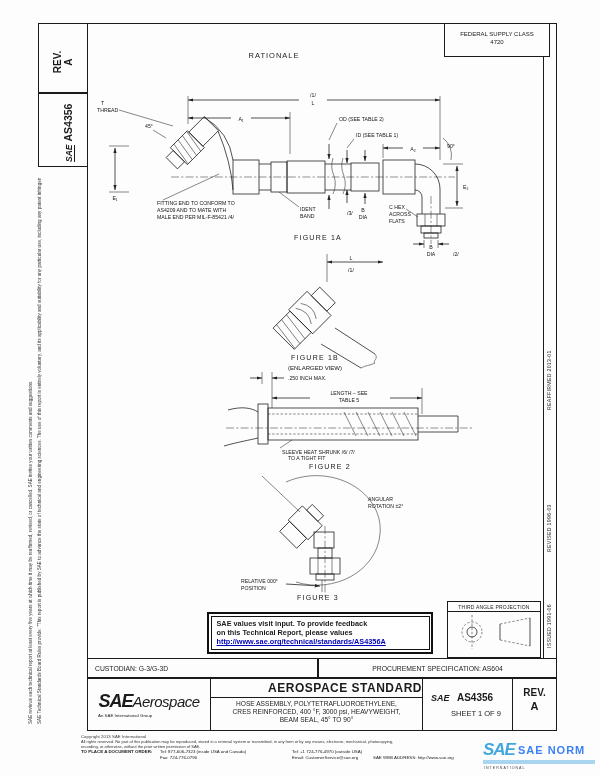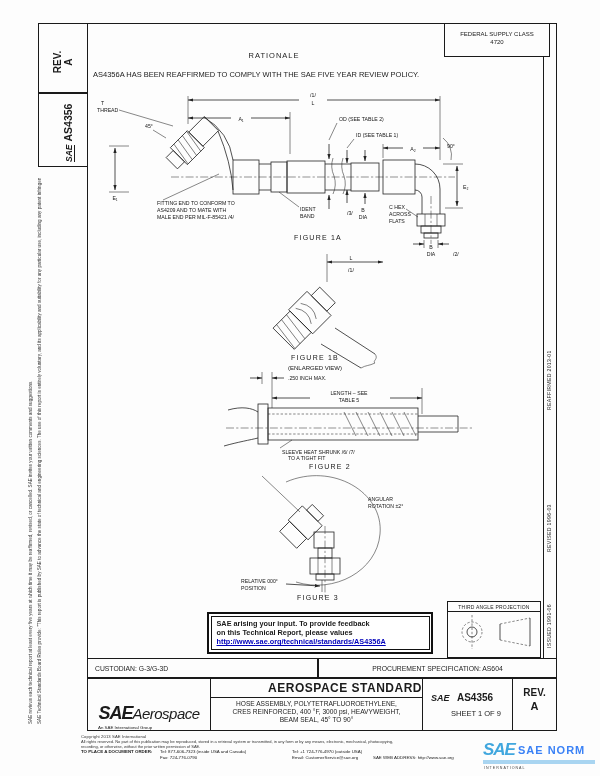--- a/index.html
+++ b/index.html
@@ -57,21 +57,20 @@
   <div class="rot" style="left:546px;top:648px;font-size:5.2px;letter-spacing:.3px;">ISSUED 1991-06</div>
   <div class="rot" style="left:546px;top:552px;font-size:5.2px;letter-spacing:.3px;">REVISED 1996-03</div>
   <div class="rot" style="left:546px;top:410px;font-size:5.2px;letter-spacing:.3px;">REAFFIRMED 2013-01</div>
 
   <div class="bx" style="left:444px;top:23px;width:106px;height:34px;text-align:center;">
     <div style="font-size:6px;margin-top:7px;">FEDERAL SUPPLY CLASS</div>
     <div style="font-size:6px;margin-top:2px;">4720</div>
   </div>
 
   <div class="abs" style="left:87px;top:51px;width:374px;text-align:center;font-size:7.5px;letter-spacing:1px;">RATIONALE</div>
-  <div class="abs" style="left:93px;top:70px;width:440px;font-size:7.5px;">AS4356A HAS BEEN REAFFIRMED TO COMPLY WITH THE SAE FIVE YEAR REVIEW POLICY.</div>
 
   <svg style="left:93px;top:90px;" width="470" height="172" viewBox="0 0 470 172">
     <g class="s">
 
       <line x1="95" y1="10" x2="206" y2="10" marker-start="url(#ah)"></line>
       <line x1="234" y1="10" x2="347" y2="10" marker-end="url(#ah)"></line>
       <line x1="95" y1="6" x2="95" y2="34" class="thin"></line>
       <line x1="347" y1="6" x2="347" y2="70" class="thin"></line>
 
       <line x1="95" y1="28" x2="138" y2="28" marker-start="url(#ah)"></line>
@@ -246,21 +245,21 @@
     </g>
     <text x="140" y="31">ANGULAR</text>
     <text x="140" y="38">ROTATION ±2°</text>
     <text x="13" y="113">RELATIVE 000°</text>
     <text x="13" y="120">POSITION</text>
     <text x="90" y="130" class="mid cap">FIGURE 3</text>
   </svg>
 
   <div class="abs" style="left:207px;top:612px;width:226px;height:42px;border:2px solid #111;box-sizing:border-box;background:#fff;">
     <div style="border:1px solid #111;margin:1.5px;padding:2px 5px;font-size:7.3px;font-weight:bold;line-height:1.3;">
-      <div>SAE arising your input. To provide feedback</div>
+      <div>SAE values visit input. To provide feedback</div>
       <div>on this Technical Report, please values</div>
       <a class="link" href="#" style="font-size:7.3px;">http://www.sae.org/technical/standards/AS4356A</a>
     </div>
   </div>
 
   <div class="bx" style="left:447px;top:601px;width:94px;height:57px;border-width:1.2px;">
     <div style="font-size:5px;text-align:center;padding:2px 0 1px;border-bottom:1px solid #1a1a1a;letter-spacing:.2px;">THIRD ANGLE PROJECTION</div>
     <svg style="position:static;display:block;" width="92" height="40" viewBox="0 0 92 40">
       <g class="s">
         <circle cx="24" cy="20" r="10" class="dash"></circle>
@@ -270,21 +269,21 @@
         <line x1="82" y1="6" x2="82" y2="34"></line>
         <path d="M52,12 L82,6 M52,28 L82,34" class="dash"></path>
       </g>
     </svg>
   </div>
 
   <div class="abs" style="left:87px;top:658px;width:231px;height:20px;border:1.2px solid #1a1a1a;box-sizing:border-box;display:flex;align-items:center;padding-left:7px;font-size:6.8px;">CUSTODIAN: G-3/G-3D</div>
   <div class="abs" style="left:318px;top:658px;width:239px;height:20px;border:1.2px solid #1a1a1a;box-sizing:border-box;display:flex;align-items:center;justify-content:center;font-size:6.8px;">PROCUREMENT SPECIFICATION: AS604</div>
 
   <div class="abs" style="left:87px;top:678px;width:470px;height:53px;border:1.5px solid #1a1a1a;box-sizing:border-box;display:flex;background:#fdfdfd;">
-    <div style="width:123px;border-right:1.2px solid #1a1a1a;box-sizing:border-box;padding-top:24px;text-align:center;">
+    <div style="width:123px;border-right:1.2px solid #1a1a1a;box-sizing:border-box;padding-top:12px;text-align:center;">
       <div>
         <span style="font-style:italic;font-weight:900;font-size:18px;letter-spacing:-1px;">SAE</span><span style="font-style:italic;font-size:15px;letter-spacing:-.5px;">Aerospace</span>
       </div>
       <div style="font-size:4.4px;text-align:left;padding-left:10px;margin-top:1px;">An SAE International Group</div>
     </div>
     <div style="width:212px;border-right:1.2px solid #1a1a1a;box-sizing:border-box;">
       <div style="font-size:12px;font-weight:bold;text-align:right;letter-spacing:.5px;padding:2px 0;border-bottom:1.2px solid #1a1a1a;">AEROSPACE STANDARD</div>
       <div style="font-size:6.6px;text-align:center;line-height:1.25;padding-top:2px;">
         <div>HOSE ASSEMBLY, POLYTETRAFLUOROETHYLENE,</div>
         <div>CRES REINFORCED, 400 °F, 3000 psi, HEAVYWEIGHT,</div>

